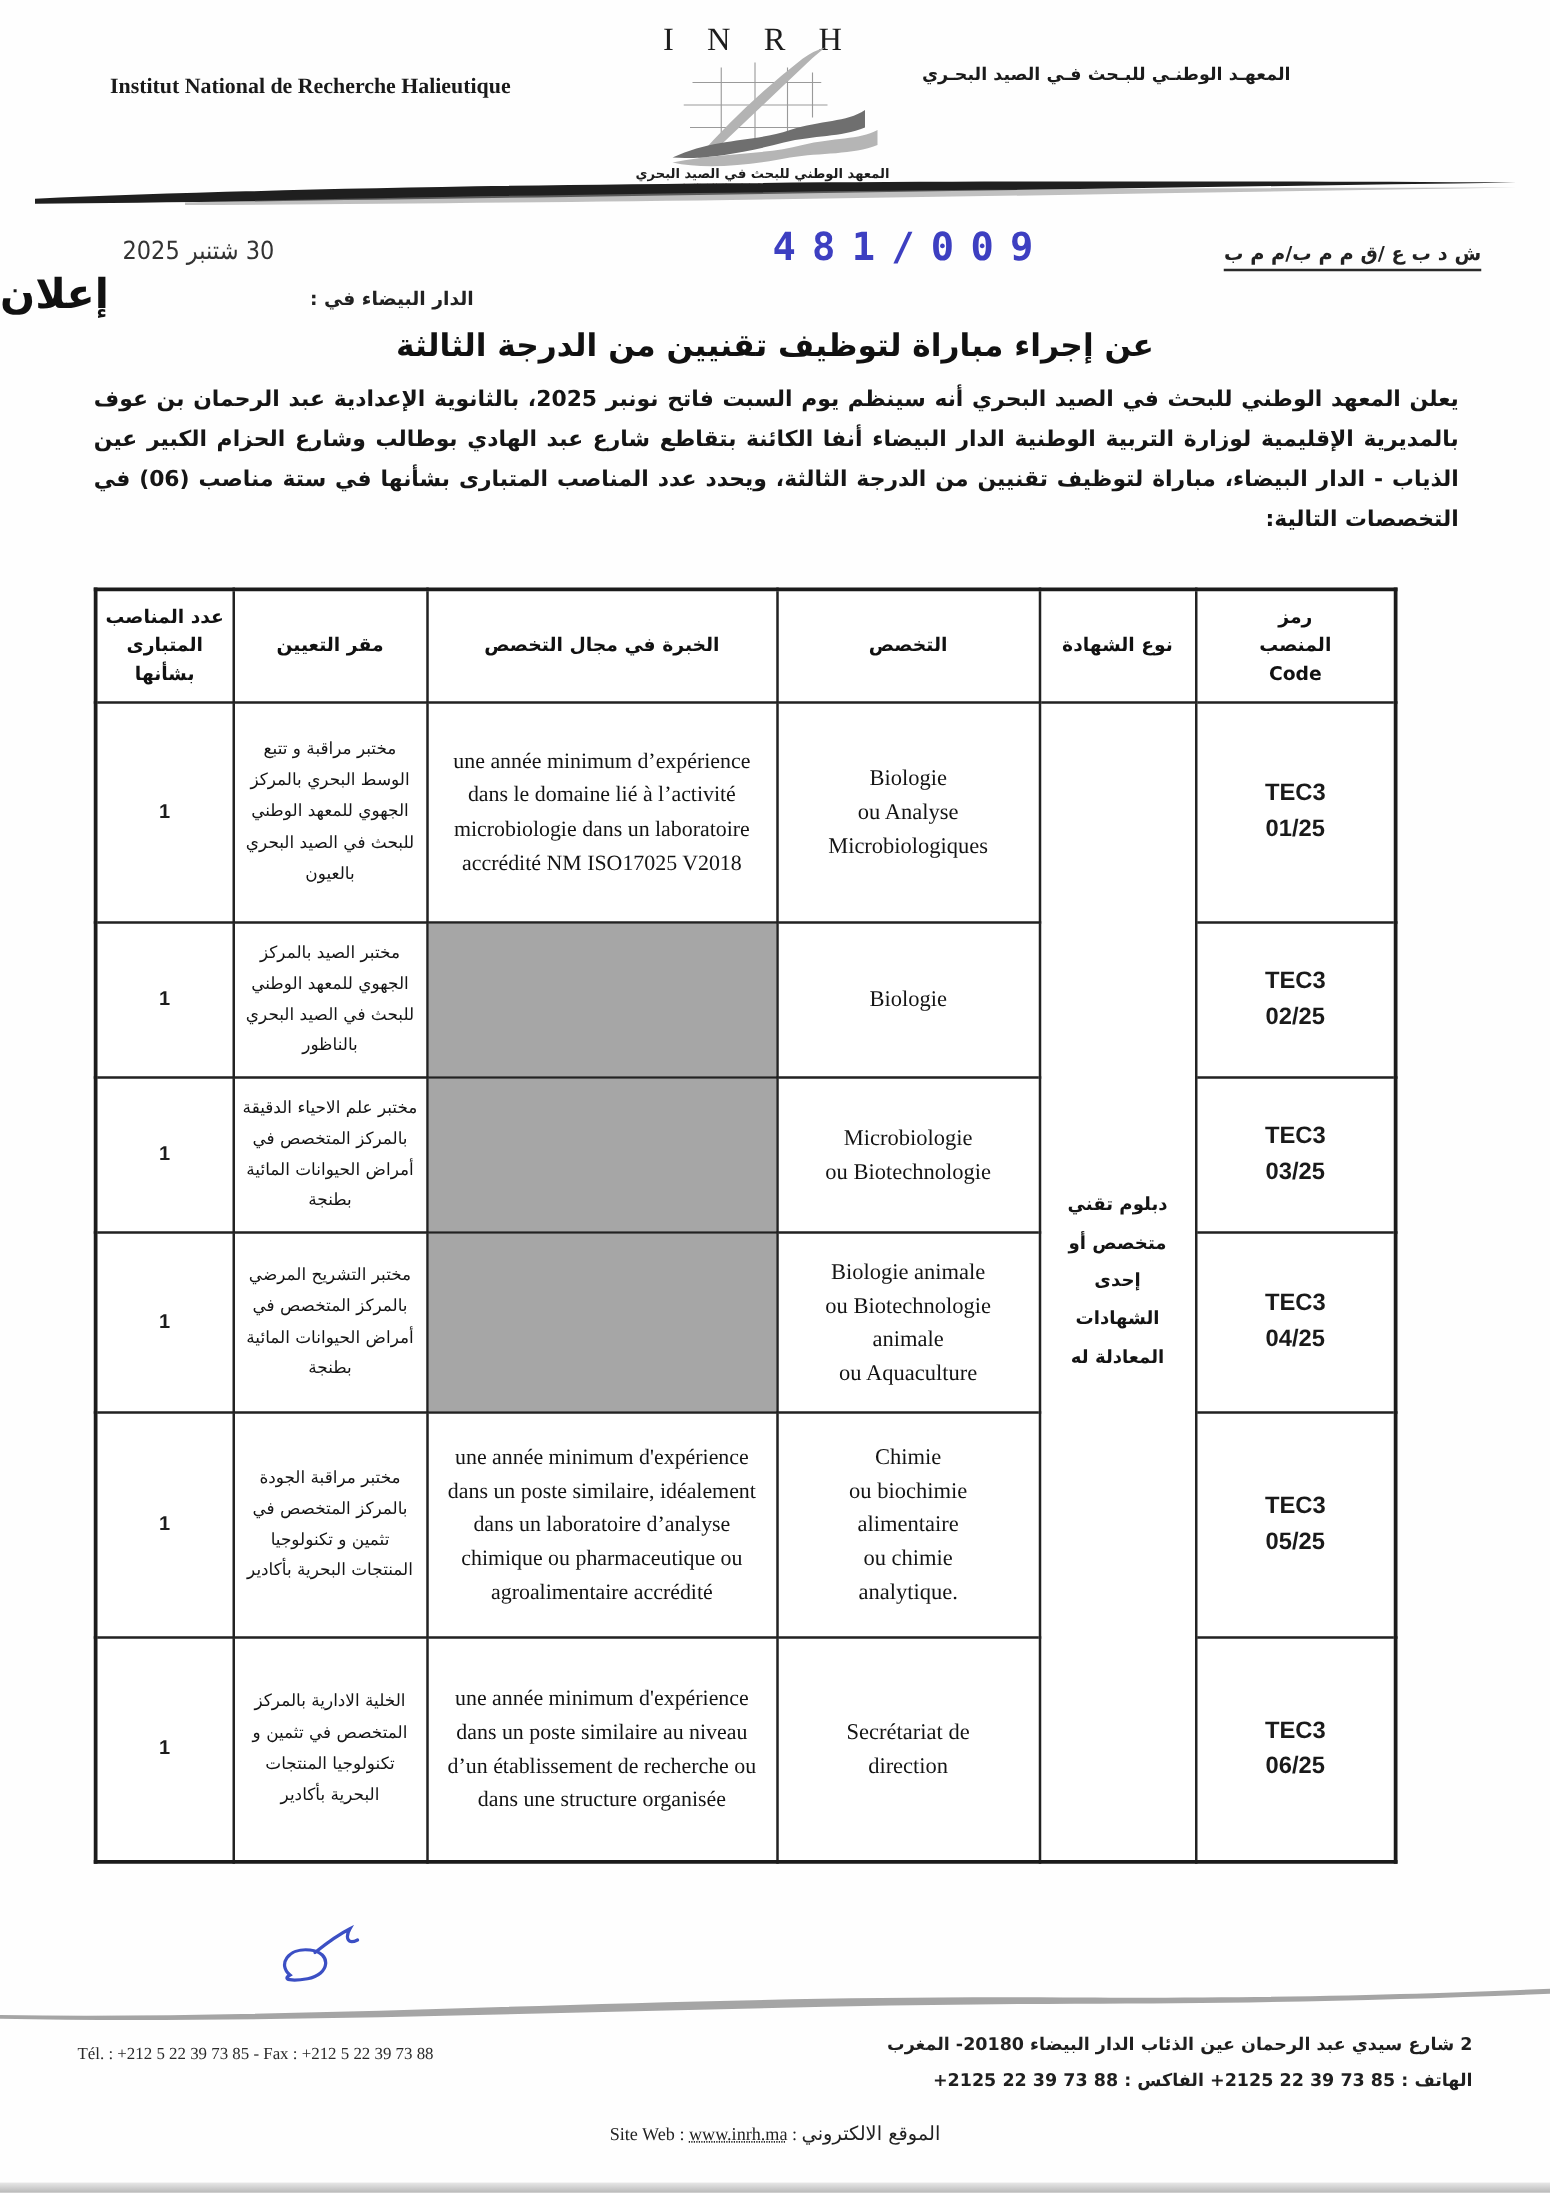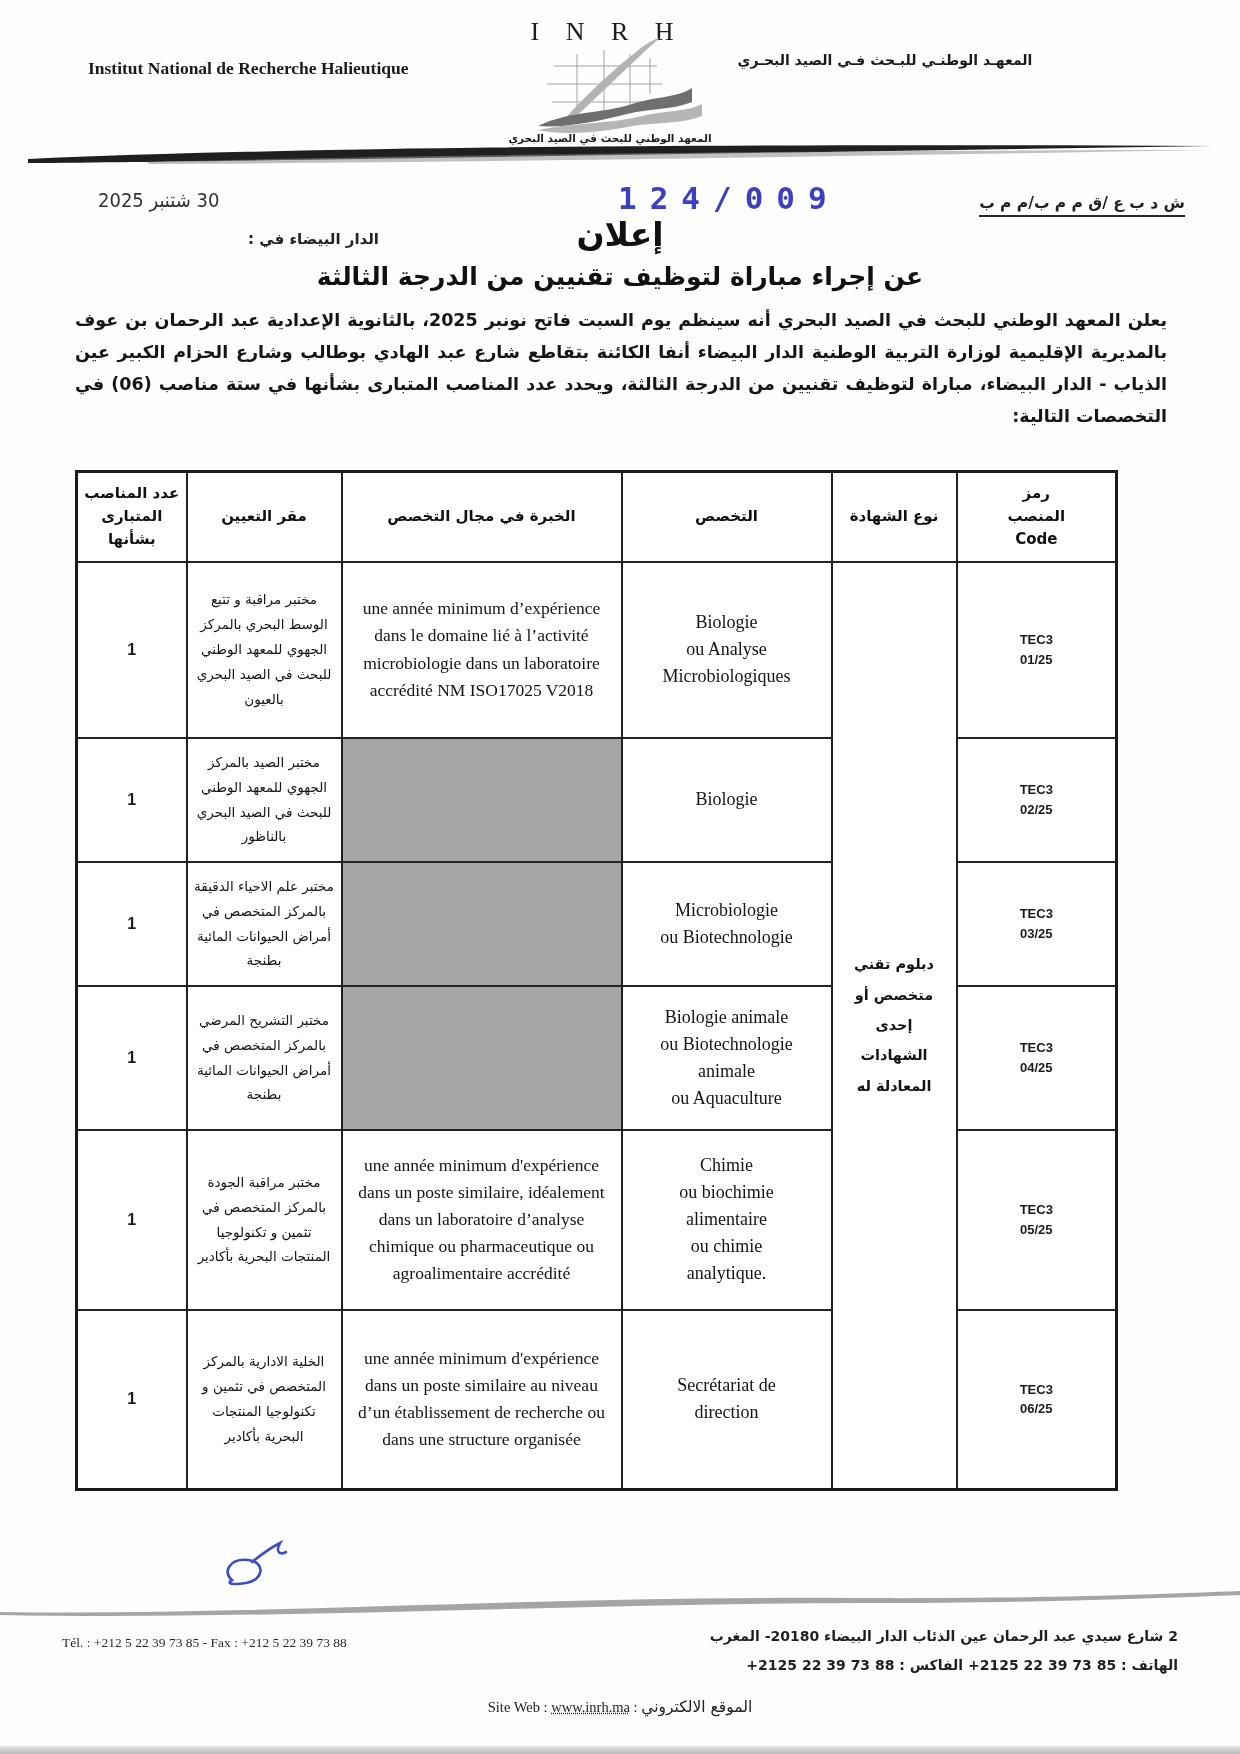--- a/index.html
+++ b/index.html
@@ -33,21 +33,21 @@
   .city-label {
     position:absolute; left:248px; top:193px; direction:rtl;
     font-weight:bold; font-size:15px; color:#222;margin-top:37px;
   }
   .date-stamp {
     position:absolute; left:98px; top:188px; direction:rtl;
     font-size:20px; letter-spacing:3px; color:#333;
     font-stretch:condensed;
   }
   
-  .doc-title { position:absolute; left:0; top:215px; width:100%; text-align:center;
+  .doc-title { position:absolute; left:0; top:215px; width:100%; 
     font-weight:bold; font-size:33px; color:#111; }
   .doc-subtitle { position:absolute; left:0; top:262px; width:100%; text-align:center;
     font-weight:bold; font-size:25px; color:#111; }
   .doc-body {
     position:absolute; left:75px; top:305px; width:1092px;
     direction:rtl; text-align:justify; font-weight:bold;
     font-size:17.5px; line-height:1.82; color:#151515;
   }
   
   table.jobs {
@@ -67,21 +67,21 @@
   td.exp {
     font-family:"Liberation Serif", serif; font-size:17.5px; line-height:1.55;
     text-align:justify; padding:8px 12px; direction:ltr; color:#141414;
   }
   td.exp.gray { background:#a6a6a6; }
   td.spec {
     font-family:"Liberation Serif", serif; font-size:18px; line-height:1.5;
     white-space:pre-line; color:#141414;
   }
   td.diploma { direction:rtl; font-weight:bold; font-size:14.5px; line-height:2.1; padding:4px 8px; color:#141414; }
-  td.code { font-family:"Liberation Sans", sans-serif; font-weight:bold; font-size:13px; line-height:1.5; color:#1a1a1a; }
+  td.code { font-family:"Liberation Sans", sans-serif; font-weight:bold; font-size:19px; line-height:1.5; color:#1a1a1a; }
   
   .signature { position:absolute; left:212px; top:1540px; width:100px; height:60px; }
   .footer-swoosh { position:absolute; left:0; top:1590px; width:1240px; height:28px; }
   .footer-left {
     position:absolute; left:62px; top:1628px;
     font-family:"Liberation Serif", serif; font-size:13.5px; color:#2a2a2a; line-height:2.2;
   }
   .footer-right {
     position:absolute; right:62px; top:1622px; direction:rtl; text-align:right;
     font-weight:bold; font-size:14px; color:#1f1f1f; line-height:2.1;
@@ -119,21 +119,21 @@
   </svg>
 
   <div class="org-ar">المعهـد الوطنـي للبـحث فـي الصيد البحـري</div>
 
   <svg class="top-swoosh" viewBox="0 0 1185 24" preserveAspectRatio="none">
     <path d="M0,17 C250,6 650,1 1185,4 C700,11 250,19 0,21 Z" fill="#1f1f1f"></path>
     <path d="M120,20 C400,13 800,8 1185,8 C820,14 420,21 120,22 Z" fill="#8d8d8d" opacity="0.55"></path>
   </svg>
 
   <div class="ref-ar">ش د ب ع /ق م م ب/م م ب</div>
-  <div class="ref-stamp">124/009</div>
+  <div class="ref-stamp">481/009</div>
   <div class="city-label">الدار البيضاء في :</div>
   <div class="date-stamp">30 شتنبر 2025</div>
 
   <div class="doc-title">إعلان</div>
   <div class="doc-subtitle">عن إجراء مباراة لتوظيف تقنيين من الدرجة الثالثة</div>
   <div class="doc-body">يعلن المعهد الوطني للبحث في الصيد البحري أنه سينظم يوم السبت فاتح نونبر 2025، بالثانوية الإعدادية عبد الرحمان بن عوف بالمديرية الإقليمية لوزارة التربية الوطنية الدار البيضاء أنفا الكائنة بتقاطع شارع عبد الهادي بوطالب وشارع الحزام الكبير عين الذياب - الدار البيضاء، مباراة لتوظيف تقنيين من الدرجة الثالثة، ويحدد عدد المناصب المتبارى بشأنها في ستة مناصب (06) في التخصصات التالية:</div>
 
   <table class="jobs">
     <colgroup>
       <col style="width:110px">

